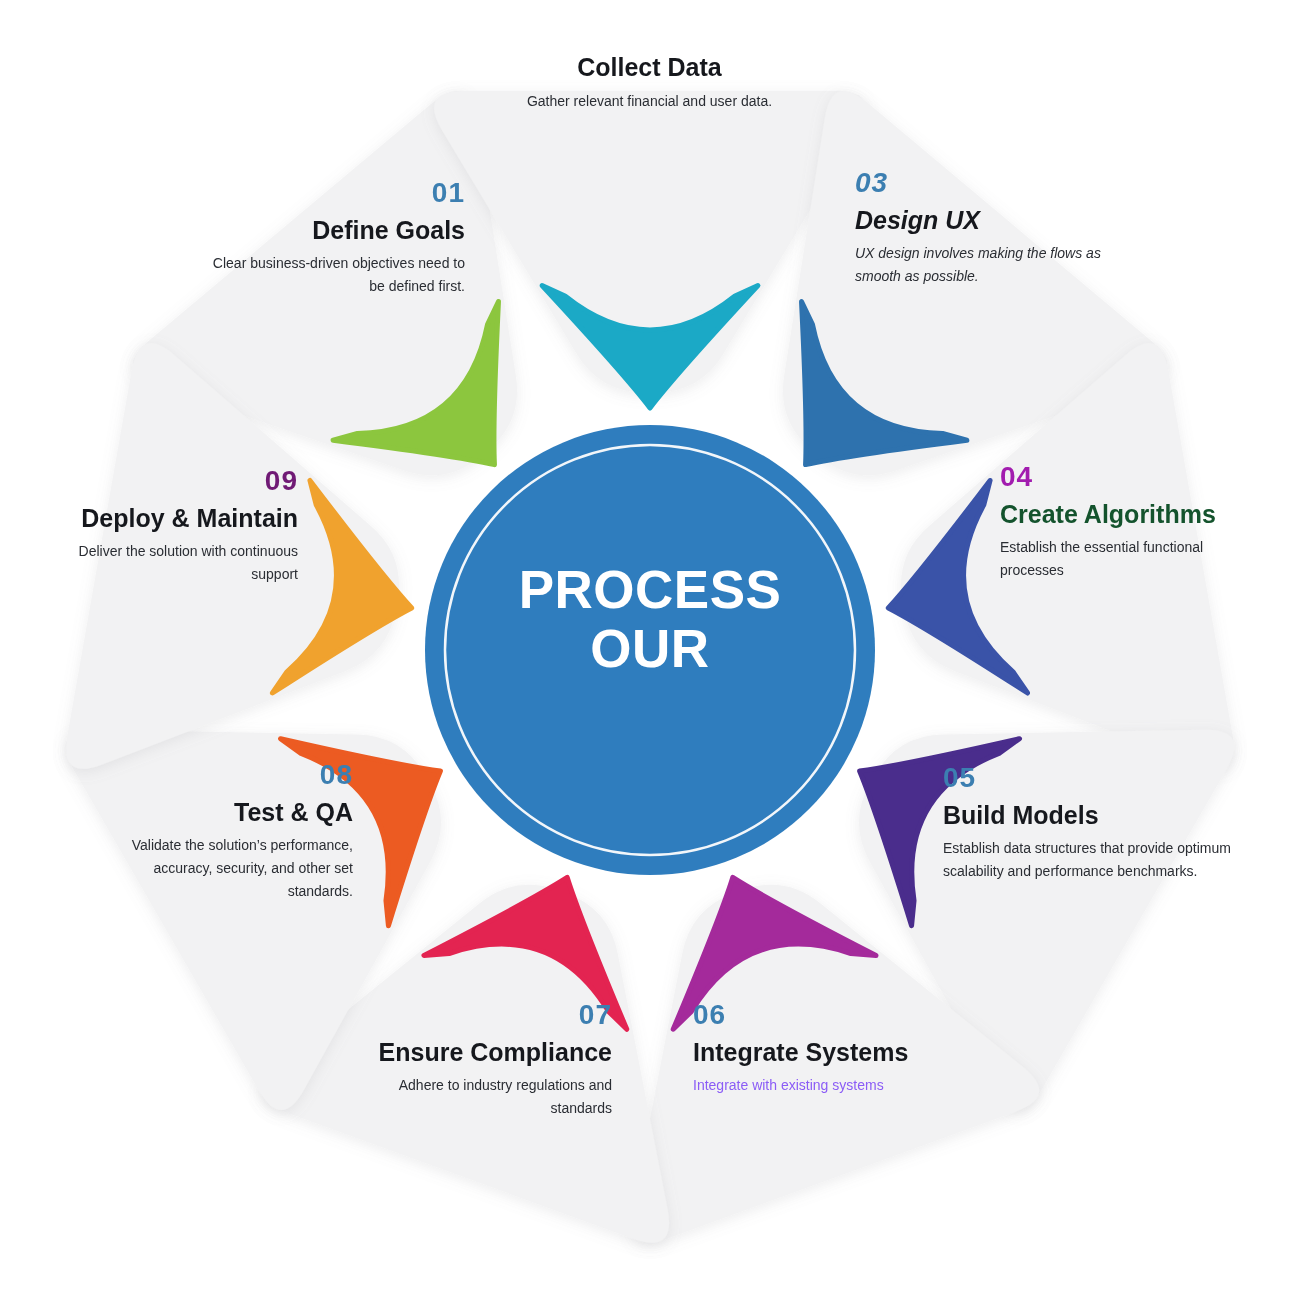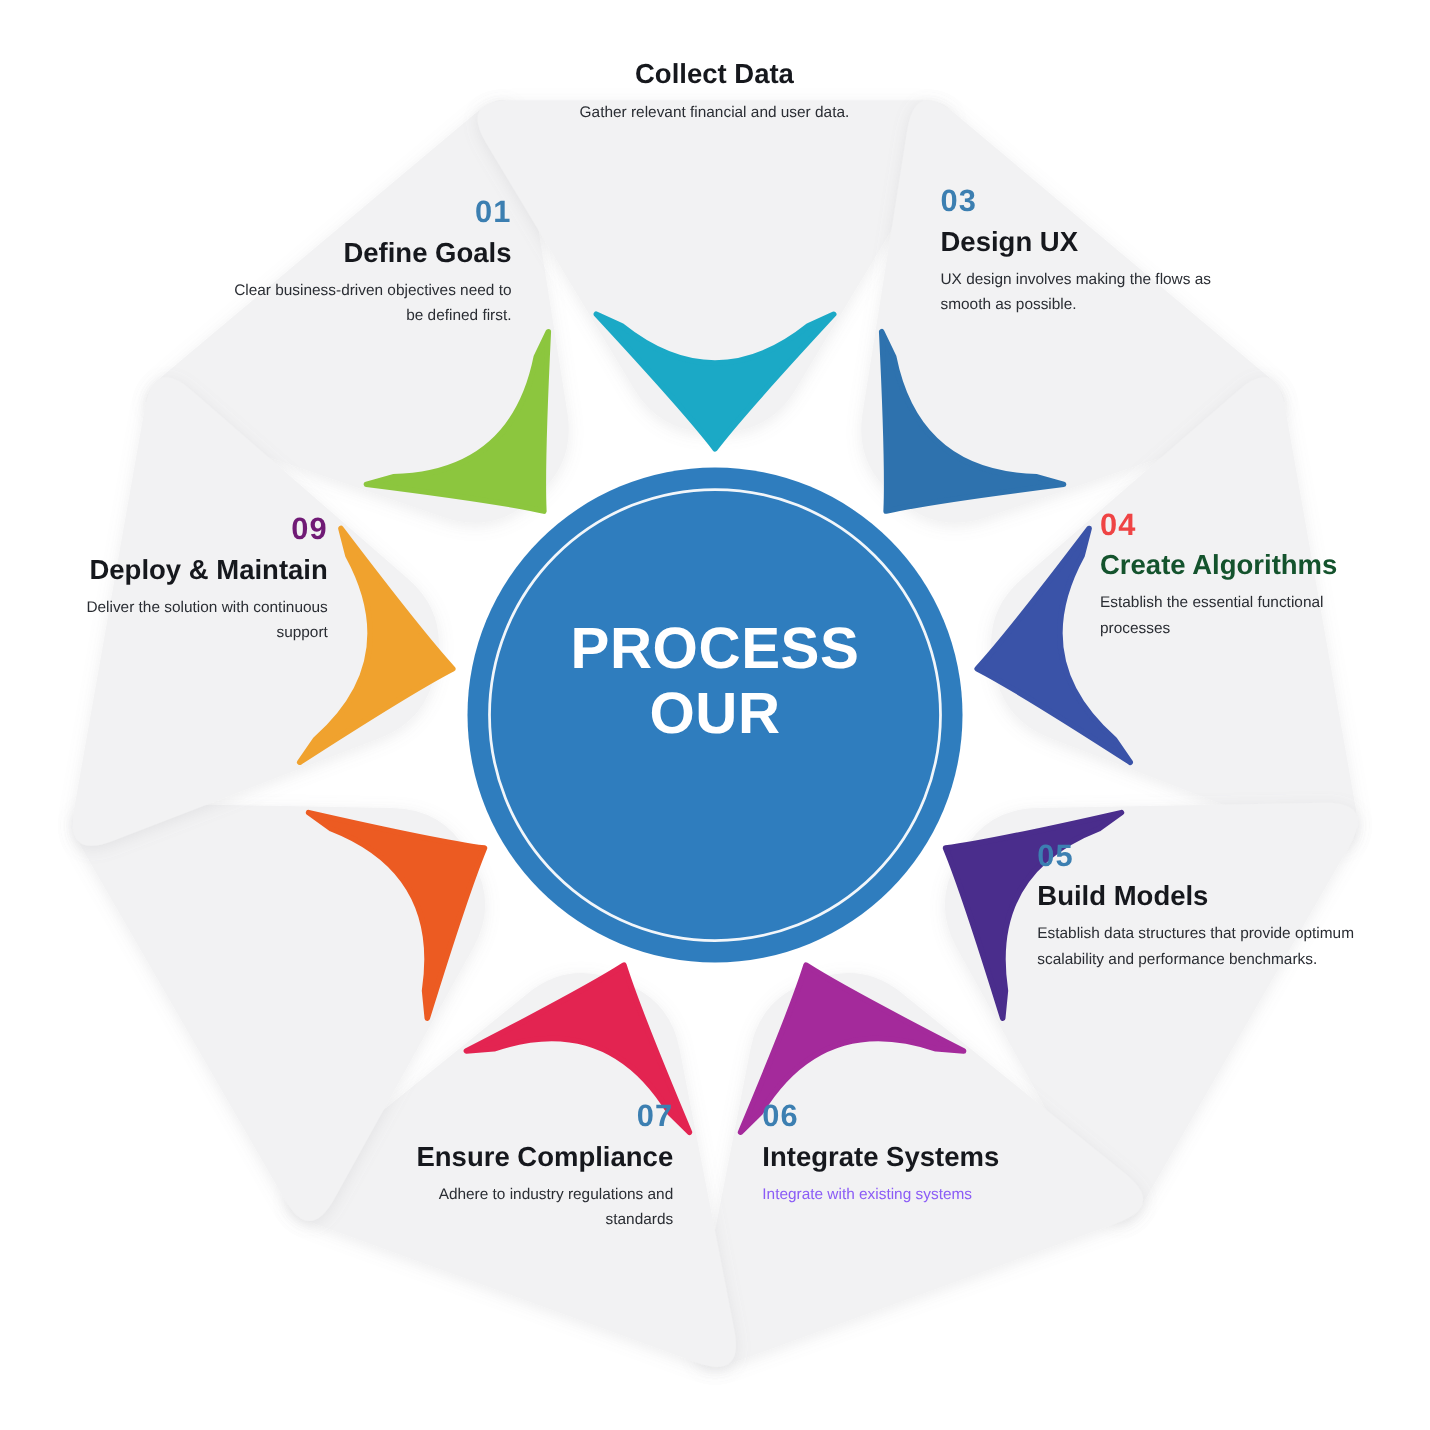--- a/index.html
+++ b/index.html
@@ -69,21 +69,21 @@
     line-height: 1.63;
     font-weight: normal;
   }
   .align-left   { text-align: left; }
   .align-right  { text-align: right; }
   .align-center { text-align: center; }
 
   
   #txt-1 { left: 200px; top: 178px;  width: 265px; }
   #txt-2 { left: 512px; top: 52px;   width: 275px; }
-  #txt-3 { left: 855px; top: 168px;  width: 265px; }
+  #txt-3 { left: 855px; top: 168px;  width: 265px; font-style: italic; }
   #txt-4 { left: 1000px; top: 462px; width: 248px; }
   #txt-5 { left: 943px;  top: 763px; width: 290px; }
   #txt-6 { left: 693px;  top: 1000px; width: 265px; }
   #txt-7 { left: 372px;  top: 1000px; width: 240px; }
   #txt-8 { left: 120px;  top: 760px; width: 233px; }
   #txt-9 { left: 48px;   top: 466px; width: 250px; }
 </style>
 </head>
 <body style="background: rgb(255, 255, 255);">
 
@@ -140,21 +140,21 @@
     <div class="p-desc" style="color: rgb(42, 45, 51);">Gather relevant financial and user data.</div>
   </div>
 
   <div class="petal-text align-left" id="txt-3">
     <div class="p-num" style="color: rgb(60, 127, 177);">03</div>
     <div class="p-title" style="color: rgb(22, 24, 29);">Design UX</div>
     <div class="p-desc" style="color: rgb(42, 45, 51);">UX design involves making the flows as smooth as possible.</div>
   </div>
 
   <div class="petal-text align-left" id="txt-4">
-    <div class="p-num" style="color: #ef4444;">04</div>
+    <div class="p-num" style="color: #a21caf;">04</div>
     <div class="p-title" style="color: #14532d;">Create Algorithms</div>
     <div class="p-desc" style="color: rgb(42, 45, 51);">Establish the essential functional processes</div>
   </div>
 
   <div class="petal-text align-left" id="txt-5">
     <div class="p-num" style="color: rgb(60, 127, 177);">05</div>
     <div class="p-title" style="color: rgb(22, 24, 29);">Build Models</div>
     <div class="p-desc" style="color: rgb(42, 45, 51);">Establish data structures that provide optimum scalability and performance benchmarks.</div>
   </div>
 
@@ -163,20 +163,25 @@
     <div class="p-title" style="color: rgb(22, 24, 29);">Integrate Systems</div>
     <div class="p-desc" style="color: #8b5cf6;">Integrate with existing systems</div>
   </div>
 
   <div class="petal-text align-right" id="txt-7">
     <div class="p-num" style="color: rgb(60, 127, 177);">07</div>
     <div class="p-title" style="color: rgb(22, 24, 29);">Ensure Compliance</div>
     <div class="p-desc" style="color: rgb(42, 45, 51);">Adhere to industry regulations and standards</div>
   </div>
 
+  <div class="petal-text align-right" id="txt-8">
+    <div class="p-num" style="color: rgb(60, 127, 177);">08</div>
+    <div class="p-title" style="color: rgb(22, 24, 29);">Test &amp; QA</div>
+    <div class="p-desc" style="color: rgb(42, 45, 51);">Validate the solution’s performance, accuracy, security, and other set standards.</div>
+  </div>
 
   <div class="petal-text align-right" id="txt-9">
     <div class="p-num" style="color: #701a75;">09</div>
     <div class="p-title" style="color: rgb(22, 24, 29);">Deploy &amp; Maintain</div>
     <div class="p-desc" style="color: rgb(42, 45, 51);">Deliver the solution with continuous support</div>
   </div>
 
 </div>
 
 </body></html>

